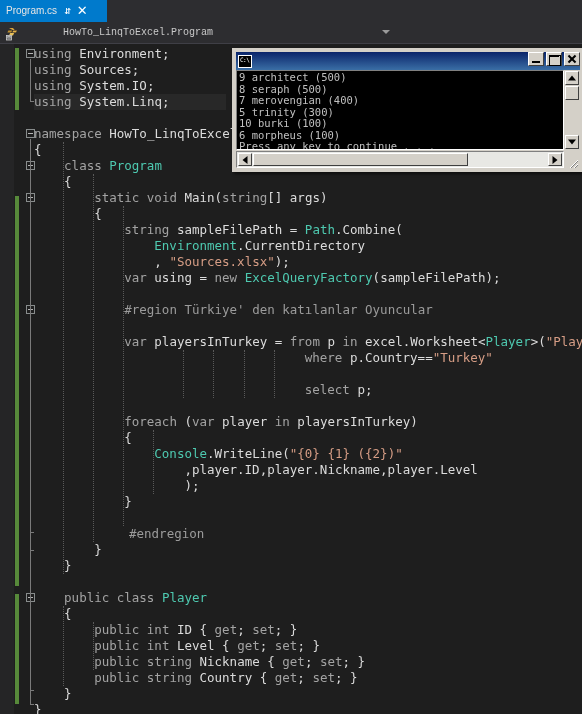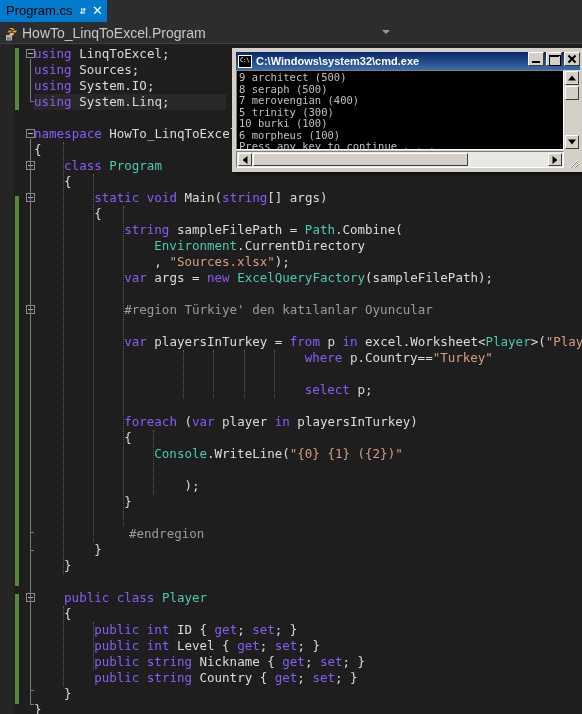--- a/index.html
+++ b/index.html
@@ -7,47 +7,47 @@
     width:582px;height:714px;overflow:hidden;
     background:#1e1e1e;
     font-family:"DejaVu Sans Mono", monospace;
     -webkit-font-smoothing:antialiased;
   }
   #app{position:relative;width:582px;height:714px;overflow:hidden;background:#1e1e1e;}
 
   
   .tabstrip{position:absolute;left:0;top:0;width:582px;height:22px;background:#2d2d30;}
   .tab{position:absolute;left:0;top:0;height:22px;background:#007acc;display:flex;align-items:center;padding:0 6px 0 6px;}
-  .tab-label{color:#000000;font-family:"Liberation Sans",sans-serif;font-size:13px;line-height:22px;white-space:nowrap;}
+  .tab-label{color:#e5e5e5;font-family:"Liberation Sans",sans-serif;font-size:10px;line-height:22px;white-space:nowrap;}
   .tab-pin{color:#ffffff;font-size:11px;margin-left:7px;line-height:22px;}
   .tab-close{color:#ffffff;font-family:"Liberation Sans",sans-serif;font-size:13px;margin-left:6px;line-height:22px;}
 
   
   .navbar{position:absolute;left:0;top:22px;width:582px;height:22px;background:#2d2d30;border-bottom:1px solid #3f3f46;box-sizing:border-box;}
   .nav-left{position:absolute;left:0;top:0;width:396px;height:21px;display:flex;align-items:center;}
   .nav-right{position:absolute;left:396px;top:0;width:186px;height:21px;display:flex;align-items:center;border-left:1px solid #3f3f46;box-sizing:border-box;}
   .nav-ico{width:14px;height:14px;margin:0 3px 0 5px;flex:0 0 auto;position:relative;}
-  .nav-text{color:#c8c8c8;font-family:Liberation Sans, sans-serif;font-size:14px;white-space:nowrap;}
+  .nav-text{color:#c8c8c8;font-family:Liberation Mono, monospace;font-size:10px;white-space:nowrap;margin-left:41px;}
   .nav-caret{position:absolute;right:4px;top:8px;width:0;height:0;border-left:4px solid transparent;border-right:4px solid transparent;border-top:4px solid #9a9a9a;}
   .nav-left .nav-caret{right:6px;}
 
   
   .editor{position:absolute;left:0;top:44px;width:582px;height:670px;background:#1e1e1e;overflow:hidden;}
   .sel-margin{position:absolute;left:0;top:0;width:14px;height:670px;background:#252526;}
   .change-bar{position:absolute;left:15px;width:4px;background:#57893a;}
   .outline-col{position:absolute;left:22px;top:0;width:14px;height:670px;}
 
   .codearea{position:absolute;left:0;top:0;width:582px;height:670px;}
   .line{position:absolute;left:0;width:582px;height:16px;line-height:16px;
         font-family:"DejaVu Sans Mono",monospace;font-size:12.5px;white-space:pre;}
   .line .txt{position:absolute;left:34px;top:0;}
   .cur-line{position:absolute;left:34px;width:192px;height:16px;background:#282828;}
 
   
-  .kw{color:#8b5cf6;}
+  .kw{color:#a3a3a3;}
   .type{color:#4ec9b0;}
   .str{color:#d69d85;}
   .pre{color:#9b9b9b;}
   .pln{color:#dcdcdc;}
 
   
   .obox{position:absolute;left:0;top:3px;width:9px;height:9px;border:1px solid #888c8c;background:#1e1e1e;box-sizing:border-box;}
   .obox:after{content:"";position:absolute;left:1px;top:3px;width:5px;height:1px;background:#b4b4b4;}
   .velbow{position:absolute;width:1px;background:#7a7a7a;}
   .velbow:after{content:"";position:absolute;left:0;bottom:0;width:4px;height:1px;background:#7a7a7a;}
@@ -143,45 +143,46 @@
         <div class="iguide" style="left: 123.24px; top: 162px; height: 320px;"></div>
         <div class="iguide" style="left: 153.32px; top: 386px; height: 64px;"></div>
         <div class="iguide" style="left: 183.4px; top: 306px; height: 48px;"></div>
         <div class="iguide" style="left: 213.48px; top: 306px; height: 48px;"></div>
         <div class="iguide" style="left: 243.56px; top: 306px; height: 48px;"></div>
         <div class="iguide" style="left: 273.64px; top: 306px; height: 48px;"></div>
         <div class="iguide" style="left: 63.08px; top: 562px; height: 80px;"></div>
         <div class="iguide" style="left: 93.16px; top: 578px; height: 48px;"></div>
       </div>
     <div class="codearea" id="codearea">
-        <div class="line" style="top: 2px;"><span class="txt" style="left: 34px;"><span class="kw">using </span><span class="pln">LinqToExcel;</span></span></div>
+        <div class="line" style="top: 2px;"><span class="txt" style="left: 34px;"><span class="kw">using </span><span class="pln">Environment;</span></span></div>
         <div class="line" style="top: 18px;"><span class="txt" style="left: 34px;"><span class="kw">using </span><span class="pln">Sources;</span></span></div>
         <div class="line" style="top: 34px;"><span class="txt" style="left: 34px;"><span class="kw">using </span><span class="pln">System.IO;</span></span></div>
         <div class="line" style="top: 50px;"><span class="txt" style="left: 34px;"><span class="kw">using </span><span class="pln">System.Linq;</span></span></div>
         <div class="line" style="top: 66px;"><span class="txt" style="left: 34px;"></span></div>
         <div class="line" style="top: 82px;"><span class="txt" style="left: 34px;"><span class="kw">namespace </span><span class="pln">HowTo_LinqToExcel</span></span></div>
         <div class="line" style="top: 98px;"><span class="txt" style="left: 34px;"><span class="pln">{</span></span></div>
         <div class="line" style="top: 114px;"><span class="txt" style="left: 64.08px;"><span class="kw">class </span><span class="type">Program</span></span></div>
         <div class="line" style="top: 130px;"><span class="txt" style="left: 64.08px;"><span class="pln">{</span></span></div>
         <div class="line" style="top: 146px;"><span class="txt" style="left: 94.16px;"><span class="kw">static void </span><span class="pln">Main</span><span class="pln">(</span><span class="kw">string</span><span class="pln">[] args)</span></span></div>
         <div class="line" style="top: 162px;"><span class="txt" style="left: 94.16px;"><span class="pln">{</span></span></div>
         <div class="line" style="top: 178px;"><span class="txt" style="left: 124.24px;"><span class="kw">string </span><span class="pln">sampleFilePath = </span><span class="type">Path</span><span class="pln">.Combine(</span></span></div>
         <div class="line" style="top: 194px;"><span class="txt" style="left: 154.32px;"><span class="type">Environment</span><span class="pln">.CurrentDirectory</span></span></div>
         <div class="line" style="top: 210px;"><span class="txt" style="left: 154.32px;"><span class="pln">, </span><span class="str">"Sources.xlsx"</span><span class="pln">);</span></span></div>
-        <div class="line" style="top: 226px;"><span class="txt" style="left: 124.24px;"><span class="kw">var </span><span class="pln">args = </span><span class="kw">new </span><span class="type">ExcelQueryFactory</span><span class="pln">(sampleFilePath);</span></span></div>
+        <div class="line" style="top: 226px;"><span class="txt" style="left: 124.24px;"><span class="kw">var </span><span class="pln">using = </span><span class="kw">new </span><span class="type">ExcelQueryFactory</span><span class="pln">(sampleFilePath);</span></span></div>
         <div class="line" style="top: 242px;"><span class="txt" style="left: 124.24px;"></span></div>
         <div class="line" style="top: 258px;"><span class="txt" style="left: 124.24px;"><span class="pre">#region Türkiye' den katılanlar Oyuncular</span></span></div>
         <div class="line" style="top: 274px;"><span class="txt" style="left: 124.24px;"></span></div>
         <div class="line" style="top: 290px;"><span class="txt" style="left: 124.24px;"><span class="kw">var </span><span class="pln">playersInTurkey = </span><span class="kw">from </span><span class="pln">p </span><span class="kw">in </span><span class="pln">excel.Worksheet&lt;</span><span class="type">Player</span><span class="pln">&gt;(</span><span class="str">"Player"</span></span></div>
         <div class="line" style="top: 306px;"><span class="txt" style="left: 304.72px;"><span class="kw">where </span><span class="pln">p.Country==</span><span class="str">"Turkey"</span></span></div>
         <div class="line" style="top: 338px; text-align: center;"><span class="txt" style="left: 304.72px;"><span class="kw">select </span><span class="pln">p;</span></span></div>
         <div class="line" style="top: 354px;"><span class="txt" style="left: 124.24px;"></span></div>
         <div class="line" style="top: 370px;"><span class="txt" style="left: 124.24px;"><span class="kw">foreach </span><span class="pln">(</span><span class="kw">var </span><span class="pln">player </span><span class="kw">in </span><span class="pln">playersInTurkey)</span></span></div>
         <div class="line" style="top: 386px;"><span class="txt" style="left: 124.24px;"><span class="pln">{</span></span></div>
         <div class="line" style="top: 402px;"><span class="txt" style="left: 154.32px;"><span class="type">Console</span><span class="pln">.WriteLine(</span><span class="str">"{0} {1} ({2})"</span></span></div>
+        <div class="line" style="top: 418px;"><span class="txt" style="left: 184.4px;"><span class="pln">,player.ID,player.Nickname,player.Level</span></span></div>
         <div class="line" style="top: 434px;"><span class="txt" style="left: 184.4px;"><span class="pln">);</span></span></div>
         <div class="line" style="top: 450px;"><span class="txt" style="left: 124.24px;"><span class="pln">}</span></span></div>
         <div class="line" style="top: 466px;"><span class="txt" style="left: 124.24px;"></span></div>
         <div class="line" style="top: 482px;"><span class="txt" style="left: 129px;"><span class="pre">#endregion</span></span></div>
         <div class="line" style="top: 498px;"><span class="txt" style="left: 94.16px;"><span class="pln">}</span></span></div>
         <div class="line" style="top: 514px;"><span class="txt" style="left: 64.08px;"><span class="pln">}</span></span></div>
         <div class="line" style="top: 530px;"><span class="txt" style="left: 64.08px;"></span></div>
         <div class="line" style="top: 546px;"><span class="txt" style="left: 64.08px;"><span class="kw">public class </span><span class="type">Player</span></span></div>
         <div class="line" style="top: 562px;"><span class="txt" style="left: 64.08px;"><span class="pln">{</span></span></div>
         <div class="line" style="top: 578px;"><span class="txt" style="left: 94.16px;"><span class="kw">public int </span><span class="pln">ID { </span><span class="kw">get</span><span class="pln">; </span><span class="kw">set</span><span class="pln">; }</span></span></div>
@@ -191,21 +192,20 @@
         <div class="line" style="top: 642px;"><span class="txt" style="left: 64.08px;"><span class="pln">}</span></span></div>
         <div class="line" style="top: 658px;"><span class="txt" style="left: 34px;"><span class="pln">}</span></span></div>
       </div>
   </div>
 
   <div class="cmdwin">
     <div class="cmd-title">
       <span class="cmd-ico">
           <span>C:\</span>
         </span>
-      <span class="cmd-title-text">C:\Windows\system32\cmd.exe</span>
       <span class="cmd-btns">
         <span class="cbtn">
           <i style="left:3px;bottom:2px;width:8px;height:2px;"></i>
         </span>
         <span class="cbtn">
           <i style="left:2px;top:2px;width:10px;height:9px;background:none;border:1px solid #000;"></i>
           <i style="left:2px;top:2px;width:10px;height:2px;"></i>
         </span>
         <span class="cbtn">
           <i style="left:2px;top:5px;width:10px;height:2px;transform:rotate(45deg);"></i>

